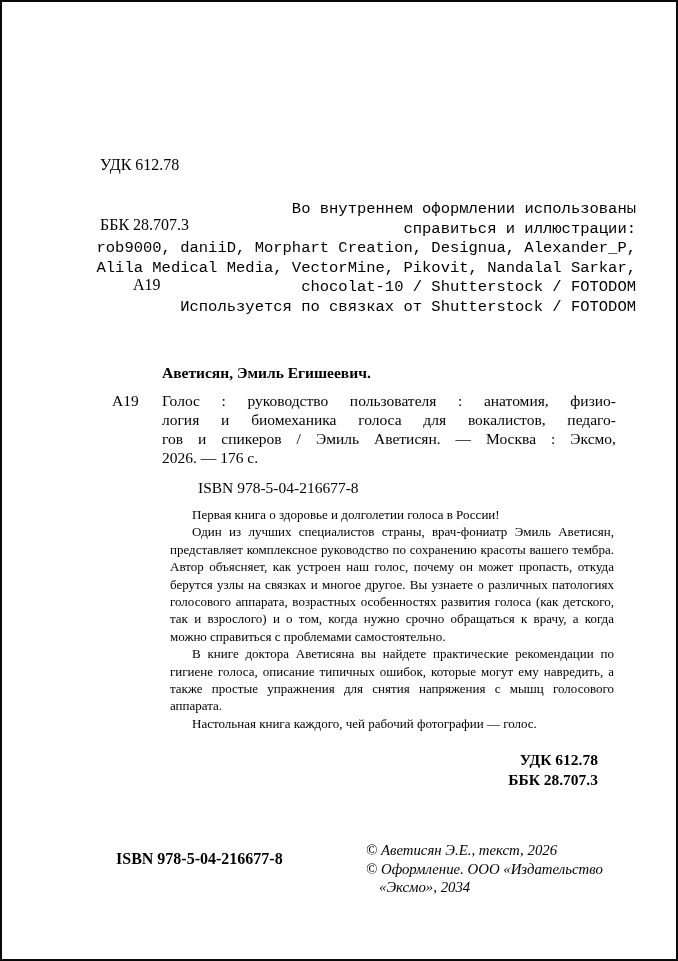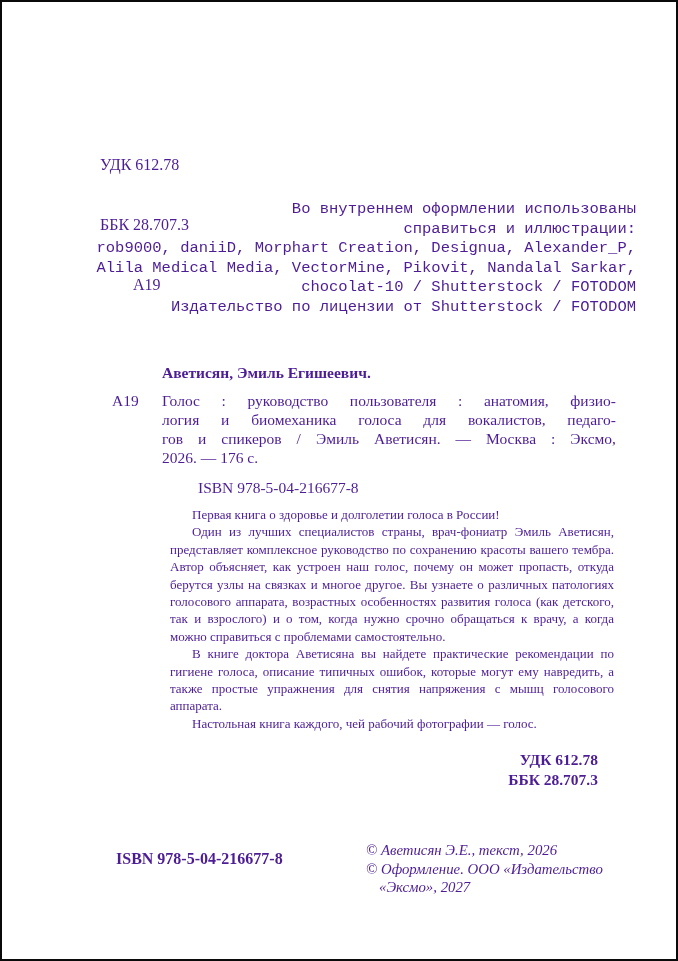--- a/index.html
+++ b/index.html
@@ -8,21 +8,21 @@
     background: #ffffff;
   }
   .page {
     position: relative;
     width: 678px;
     height: 961px;
     box-sizing: border-box;
     border: 2px solid #0a0a0a;
     background: #ffffff;
     font-family: "Liberation Serif", "DejaVu Serif", serif;
-    color: #4c1d95;
+    color: #000000;
     overflow: hidden;
   }
   .classification-top {
     position: absolute;
     left: 98px;
     top: 113px;
     font-size: 16px;
     line-height: 20px;
     white-space: pre;
   }
@@ -124,21 +124,21 @@
     <div>ББК 28.707.3</div>
     <div class="code-line">А19</div>
   </div>
 
   <div class="credits">
     <div>Во внутреннем оформлении использованы</div>
     <div>справиться и иллюстрации:</div>
     <div>rob9000, daniiD, Morphart Creation, Designua, Alexander_P,</div>
     <div>Alila Medical Media, VectorMine, Pikovit, Nandalal Sarkar,</div>
     <div>chocolat-10 / Shutterstock / FOTODOM</div>
-    <div>Издательство по лицензии от Shutterstock / FOTODOM</div>
+    <div>Используется по связках от Shutterstock / FOTODOM</div>
   </div>
 
   <div class="biblio">
     <div class="author">Аветисян, Эмиль Егишеевич.</div>
     <div class="entry-row">
       <span class="entry-code">А19</span>
       <div class="desc">
         <div class="stretch">Голос : руководство пользователя : анатомия, физио-</div>
         <div class="stretch">логия и биомеханика голоса для вокалистов, педаго-</div>
         <div class="stretch">гов и спикеров / Эмиль Аветисян. — Москва : Эксмо,</div>
@@ -157,18 +157,18 @@
   </div>
 
   <div class="classification-bottom">
     <div>УДК 612.78</div>
     <div>ББК 28.707.3</div>
   </div>
 
   <div class="copyright">
     <div>© Аветисян Э.Е., текст, 2026</div>
     <div>© Оформление. ООО «Издательство</div>
-    <div class="cont">«Эксмо», 2027</div>
+    <div class="cont">«Эксмо», 2034</div>
   </div>
 
   <div class="isbn-bottom">ISBN 978-5-04-216677-8</div>
 
 </div>
 
 </body></html>

